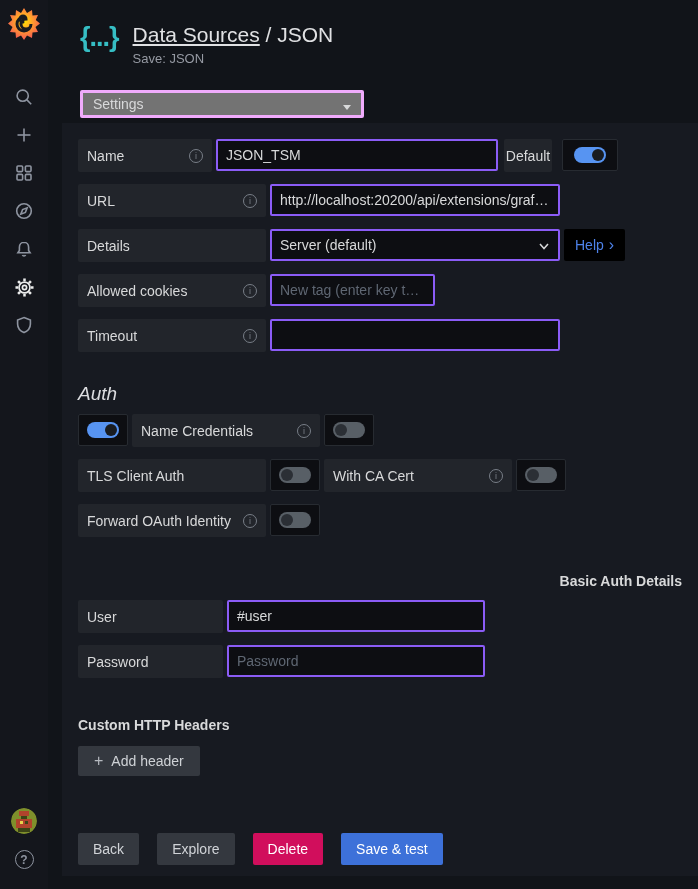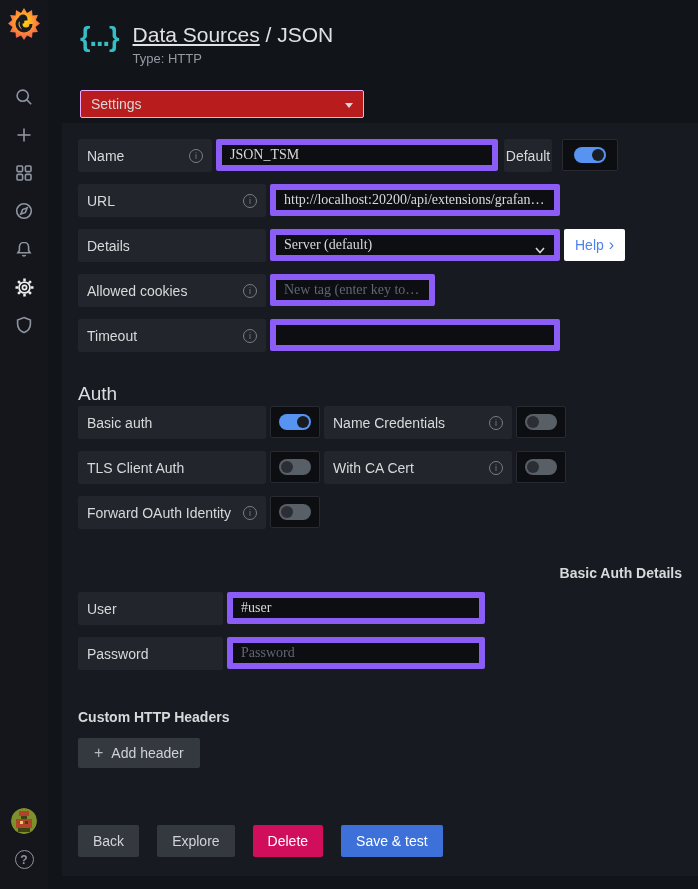--- a/index.html
+++ b/index.html
@@ -25,22 +25,22 @@
     color:#8e94a0; font-size:12px; font-weight:700; display:flex; align-items:center; justify-content:center; cursor:pointer;
   }
   
   .main { position:absolute; left:48px; top:0; width:650px; height:889px; }
   .page-header { padding:22px 0 0 32px; display:flex; align-items:flex-start; }
   .ds-icon { color:#36bec4; font-size:27px; font-weight:700; letter-spacing:-1px; line-height:30px; margin-right:14px; }
   .title-line { font-size:21px; color:#e0e1e3; font-weight:400; line-height:26px; }
   .title-line a { color:#e0e1e3; text-decoration:underline; cursor:pointer;margin-top:15px; }
   .subtitle { font-size:13px; color:#969aa3; margin-top:3px; }
   .tab-select {
-    margin:24px 0 0 32px; width:284px; height:28px; background:#b91c1c;
-    border:1px solid #f0abfc; border-radius:2px; display:flex; align-items:center;
+    margin:24px 0 0 32px; width:284px; height:28px; background:#737373;
+    border:3px solid #f0abfc; border-radius:2px; display:flex; align-items:center;
     padding:0 10px; cursor:pointer; position:relative; font-size:14px; color:#d8d9da;
   }
   .tab-select .caret {
     position:absolute; right:10px; top:12px; width:0; height:0;
     border-left:4px solid transparent; border-right:4px solid transparent; border-top:5px solid #d8d9da;
   }
   
   .panel {
     margin:5px 0 0 14px; width:636px; height:753px;
     background:#171a21; padding:16px;
@@ -51,49 +51,49 @@
     display:flex; align-items:center; justify-content:space-between;
     padding:0 9px; font-size:14px; font-weight:500; color:#d8d9da;
   }
   .w134{width:134px} .w188{width:188px} .w145{width:145px} .wdef{width:48px; justify-content:center;}
   .info {
     width:14px; height:14px; border:1px solid #787e87; border-radius:50%;
     color:#787e87; font-size:9px; font-style:normal; display:flex; align-items:center; justify-content:center;
     cursor:default; flex:0 0 auto; margin-left:6px;
   }
   .input, input.input {
-    background:#0d0e12; border:6px solid #8b5cf6; border-radius:2px;
+    background:#0d0e12; border:2px solid #8b5cf6; border-radius:2px;
     color:#d8d9da; font-size:14px; padding:8px 8px; height:32px; outline:none;
-    font-family:Liberation Serif, serif;
+    font-family:Liberation Sans, sans-serif;
     white-space:nowrap; overflow:hidden; text-overflow:ellipsis;
   }
   input.input::placeholder { color:#5f6773; }
   .w282{width:282px} .w290{width:290px} .w165{width:165px} .w258{width:258px}
   .select-box { position:relative; display:flex; align-items:center; cursor:pointer;text-align:center; }
   .select-box .chev { position:absolute; right:9px; top:12px; }
   .switch-box {
     width:50px; height:32px; background:#0d0e12; border:1px solid #272b31; border-radius:2px;
     display:flex; align-items:center; justify-content:center; flex:0 0 auto;
   }
   .switch-box.wide { width:56px; margin-left:6px; }
   .switch { width:32px; height:16px; border-radius:9px; position:relative; cursor:pointer; }
   .switch.on { background:#5794f2; }
   .switch.off { background:#585f66; }
   .switch::after { content:''; position:absolute; top:2px; width:12px; height:12px; border-radius:50%; }
   .switch.on::after { right:2px; background:#191c21; }
   .switch.off::after { left:2px; background:#2b2f35; }
   .help-btn {
-    height:32px; margin-left:4px; background:#ffffff; border-radius:2px; padding:0 11px;
+    height:32px; margin-left:4px; background:#000000; border-radius:2px; padding:0 11px;
     display:flex; align-items:center; gap:5px; cursor:pointer;
     color:#4d82ea; font-size:14px; font-weight:500;
   }
   .help-btn .chevr { font-size:16px; line-height:14px; }
   .section-h { font-size:19px; font-weight:400; color:#dcdde0; }
   .mt-http { margin:36px 0 14px 0; }
-  .mt-auth { margin:31px 0 1px 0; }
+  .mt-auth { margin:31px 0 9px 0;font-style:italic; }
   .sub-h { font-size:14px; font-weight:700; color:#d8d9da; }
   .mt-basic { margin:36px 0 11px 0;text-align:right; }
   .mt-headers { margin:39px 0 13px 0; }
   .add-header-btn {
     height:30px; padding:0 16px; background:#34383f; border:none; border-radius:2px;
     color:#cfd2d6; font-size:14px; font-weight:500; display:inline-flex; align-items:center; gap:8px; cursor:pointer;
     font-family:"Liberation Sans", sans-serif;
   }
   .add-header-btn .plus { font-size:16px; font-weight:400; color:#b6bac0; }
   .btn-row { margin-top:57px; display:flex; gap:18px; }
@@ -202,21 +202,21 @@
     <div class="help-circle">?</div>
   </div>
 </div>
 
 <div class="main">
 
   <div class="page-header">
     <span class="ds-icon">{...}</span>
     <div>
       <div class="title-line"><a>Data Sources</a><span> / JSON</span></div>
-      <div class="subtitle">Type: HTTP</div>
+      <div class="subtitle">Save: JSON</div>
     </div>
   </div>
 
   <div class="tab-select">
     <span>Settings</span>
     <span class="caret"></span>
   </div>
 
   <div class="panel">
 
@@ -274,23 +274,20 @@
         <span>Timeout</span>
         <span class="info">i</span>
       </div>
       <input class="input w290" value="" style="">
     </div>
 
     
     <div class="section-h mt-auth">Auth</div>
 
     <div class="row">
-      <div class="flabel w188">
-        <span>Basic auth</span>
-      </div>
       <div class="switch-box">
         <div class="switch on"></div>
       </div>
       <div class="flabel w188" style="margin-left:4px;">
         <span>Name Credentials</span>
         <span class="info">i</span>
       </div>
       <div class="switch-box">
         <div class="switch off"></div>
       </div>

